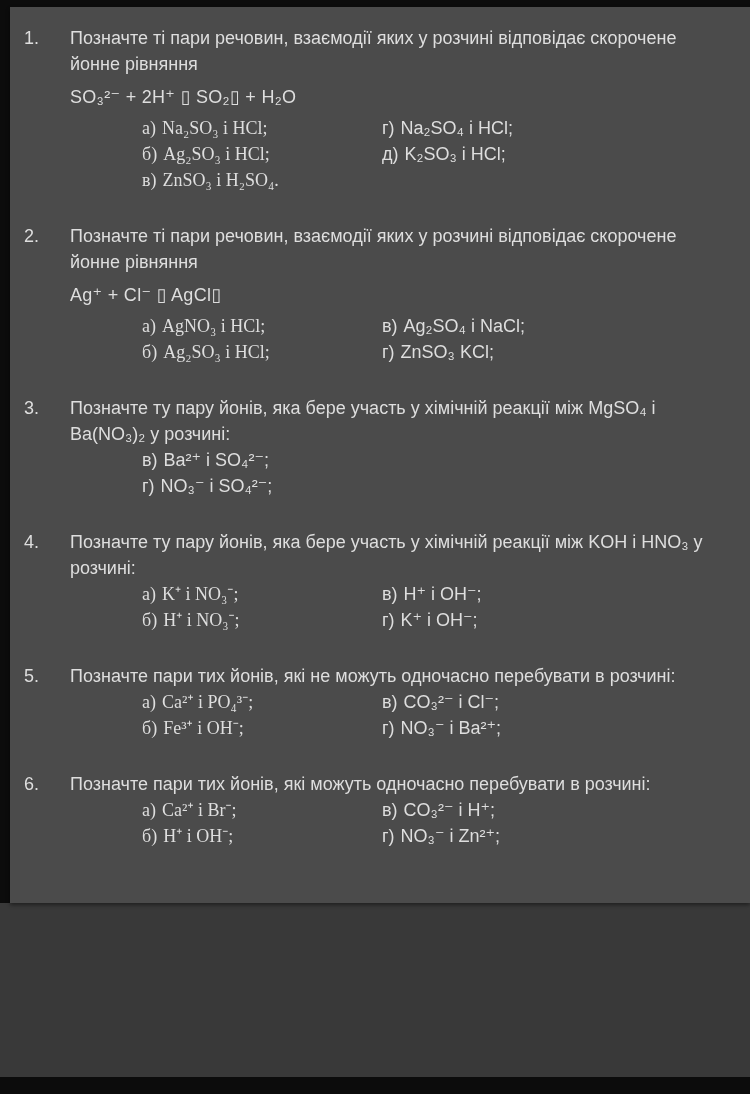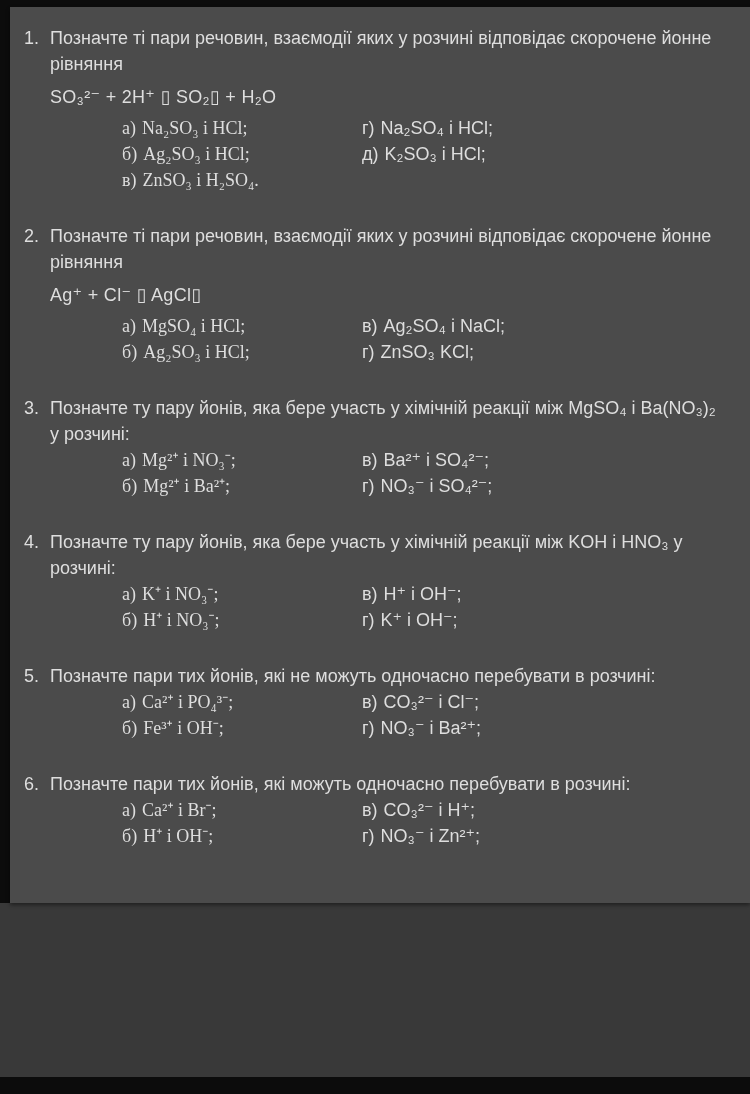--- a/index.html
+++ b/index.html
@@ -39,20 +39,21 @@
     font-size: 18px;
     line-height: 26px;
   }
   .q-num {
     flex: none;
     width: 26px;
   }
   .q-body {
     flex: 1;
     min-width: 0;
+    margin-left: 20px;
   }
   .q-equation {
     text-align: left;
     margin: 7px 40px 5px 0;
     letter-spacing: 0.3px;
   }
   .q-options {
     display: flex;
     margin-left: 72px;
   }
@@ -101,21 +102,21 @@
   </section>
 
   <section class="question">
     <div class="q-num">2.</div>
     <div class="q-body">
       <p class="q-prompt">Позначте ті пари речовин, взаємодії яких у розчині відповідає скорочене йонне рівняння</p>
       <div class="q-equation">Ag⁺ + Cl⁻ ▯ AgCl▯</div>
       <div class="q-options">
         <div class="opt-col-left">
           <div class="opt">
-            <span class="opt-label">а)</span><span class="opt-formula">MgSO₄ і HCl;</span>
+            <span class="opt-label">а)</span><span class="opt-formula">AgNO₃ і HCl;</span>
           </div>
           <div class="opt">
             <span class="opt-label">б)</span><span class="opt-formula">Ag₂SO₃ і HCl;</span>
           </div>
         </div>
         <div class="opt-col-right">
           <div class="opt">
             <span class="opt-label">в)</span><span class="opt-formula">Ag₂SO₄ і NaCl;</span>
           </div>
           <div class="opt">
@@ -124,28 +125,20 @@
         </div>
       </div>
     </div>
   </section>
 
   <section class="question">
     <div class="q-num">3.</div>
     <div class="q-body">
       <p class="q-prompt">Позначте ту пару йонів, яка бере участь у хімічній реакції між MgSO₄ і Ba(NO₃)₂ у розчині:</p>
       <div class="q-options">
-        <div class="opt-col-left">
-          <div class="opt">
-            <span class="opt-label">а)</span><span class="opt-formula">Mg²⁺ і NO₃⁻;</span>
-          </div>
-          <div class="opt">
-            <span class="opt-label">б)</span><span class="opt-formula">Mg²⁺ і Ba²⁺;</span>
-          </div>
-        </div>
         <div class="opt-col-right">
           <div class="opt">
             <span class="opt-label">в)</span><span class="opt-formula">Ba²⁺ і SO₄²⁻;</span>
           </div>
           <div class="opt">
             <span class="opt-label">г)</span><span class="opt-formula">NO₃⁻ і SO₄²⁻;</span>
           </div>
         </div>
       </div>
     </div>

